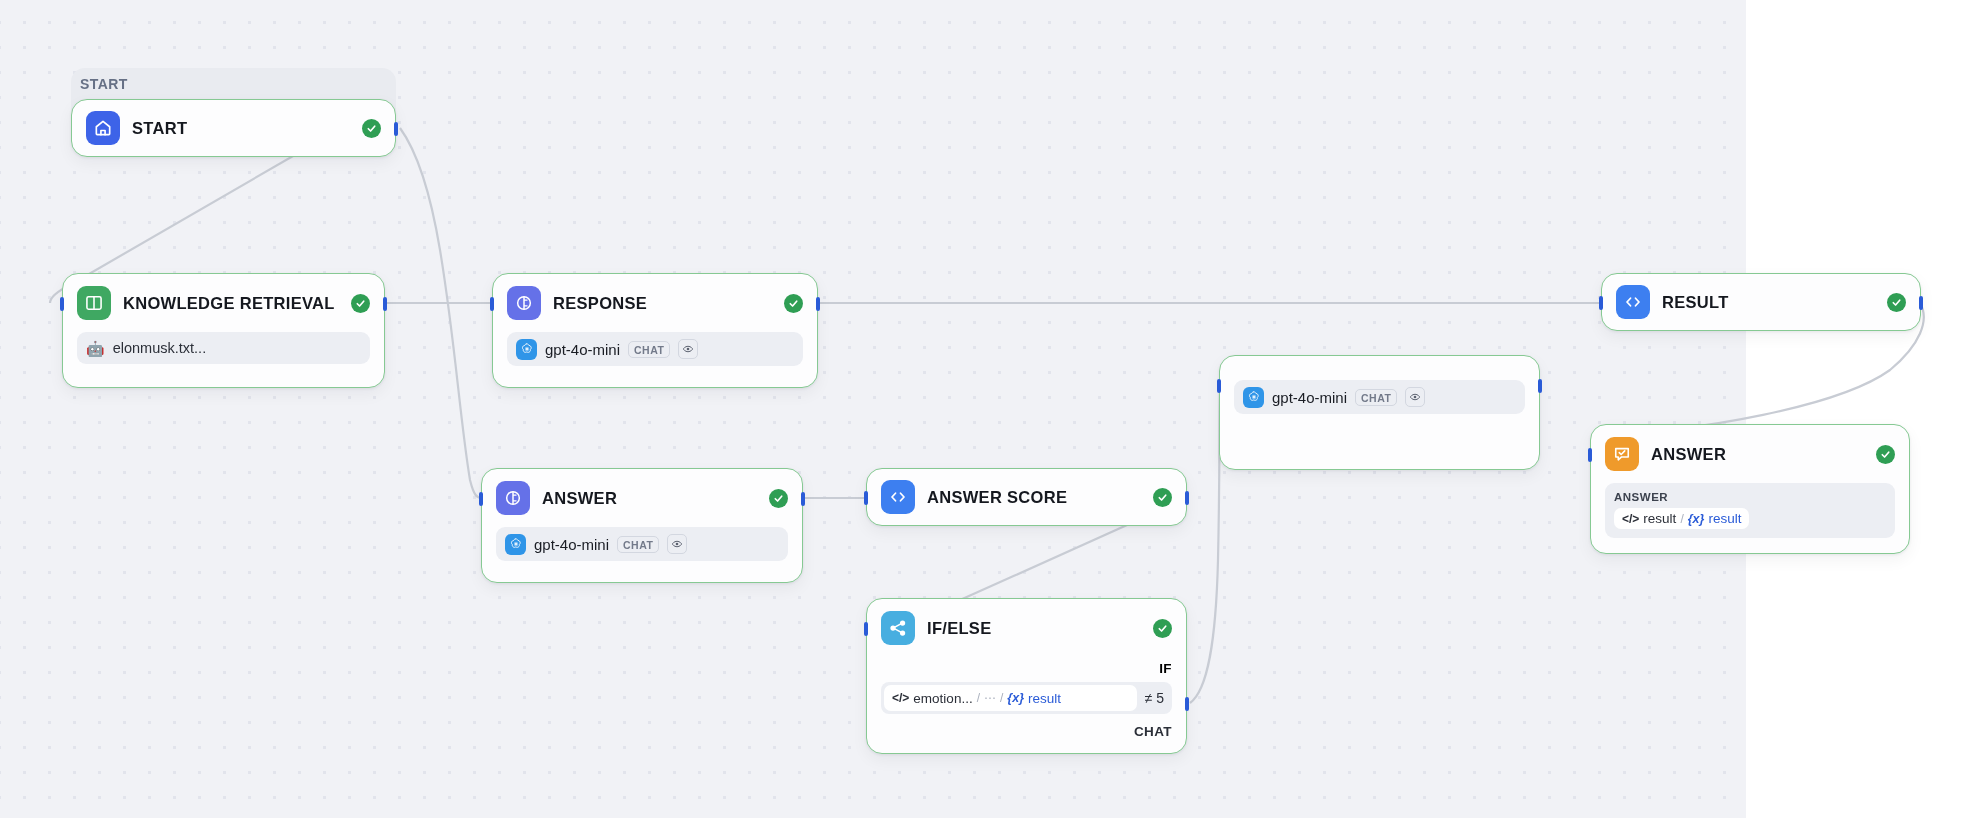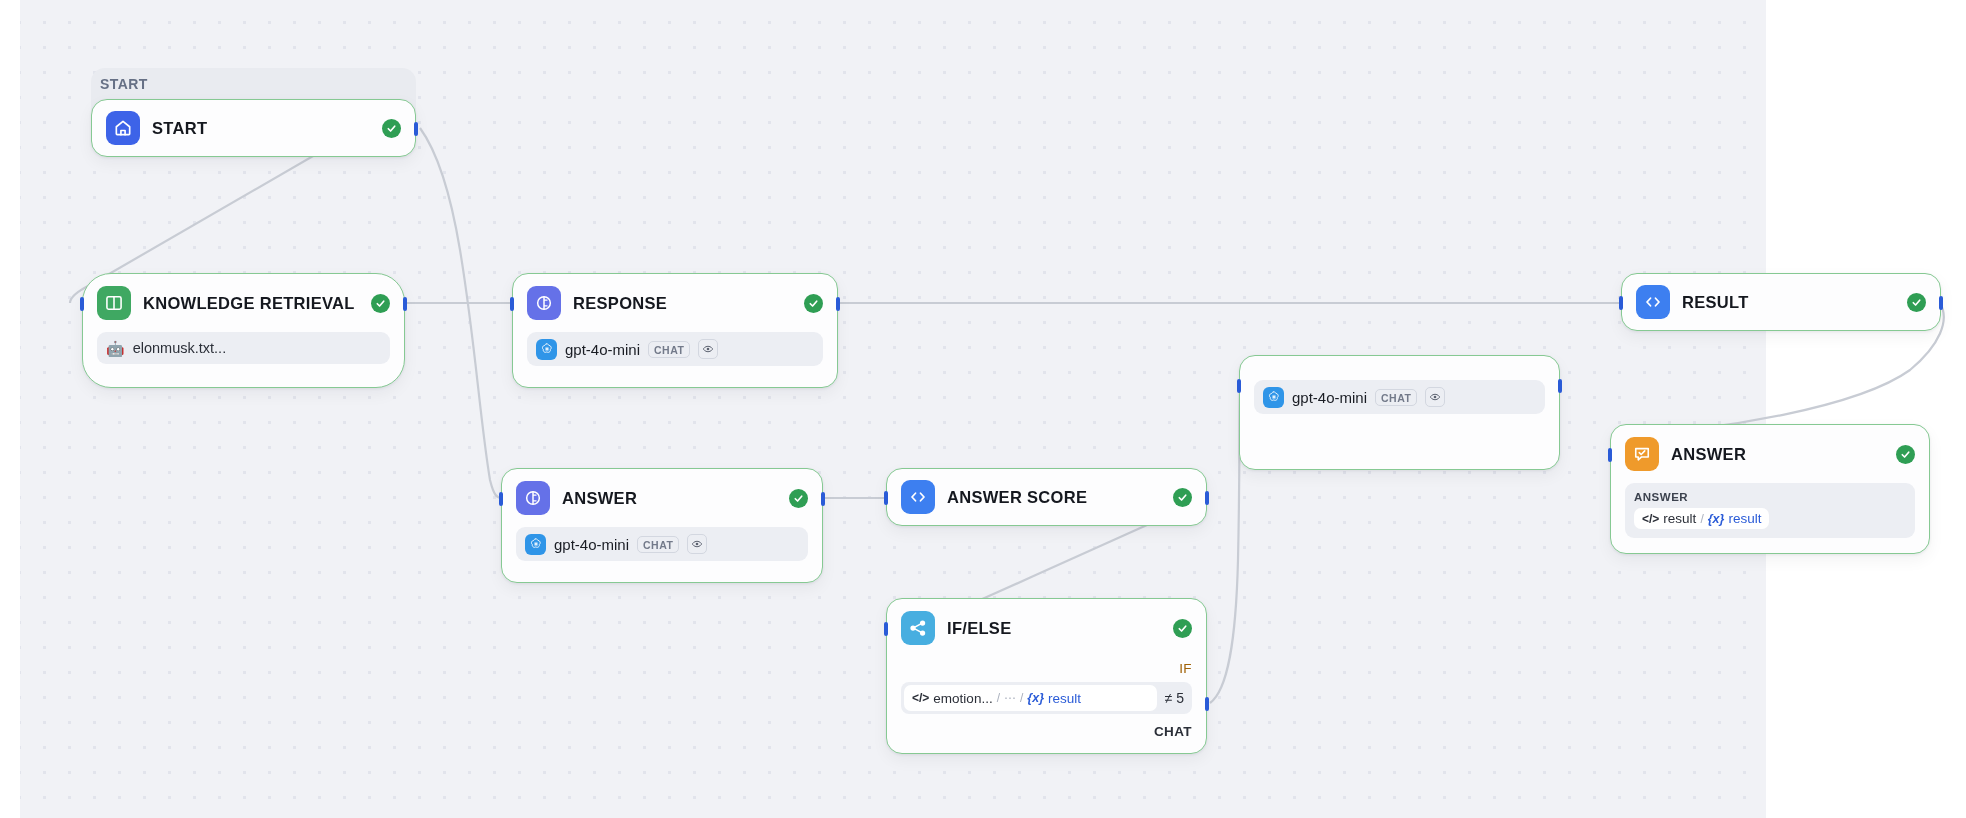--- a/index.html
+++ b/index.html
@@ -8,21 +8,20 @@
     font-family: "Liberation Sans", sans-serif;
     overflow: hidden;
   }
   #canvas {
     position: relative;
     width: 1746px; height: 818px;
     background-color: #f1f2f6;
     background-image: radial-gradient(circle, #e2e4ec 1.6px, transparent 1.7px);
     background-size: 25px 25px;
     background-position: 12px 10px;
-    margin-left: 20px;
   }
   #edges { position: absolute; left: 0; top: 0; width: 1966px; height: 818px; pointer-events: none; }
 
   
   .group-box {
     position: absolute;
     background: #e9ebf0;
     border-radius: 14px;
   }
   .group-label {
@@ -124,22 +123,22 @@
     padding: 0 9px;
     gap: 8px;
   }
   .file-emoji { font-size: 15px; line-height: 1; }
   .file-name { font-size: 14.5px; color: #2b2f38; }
 
   
   .cond-label {
     text-align: right;
     font-size: 13.5px;
-    font-weight: 400;
-    color: #a16207;
+    font-weight: 700;
+    color: #000000;
     letter-spacing: .4px;
     margin-top: 16px;
   }
   .cond-row {
     display: flex;
     align-items: center;
     gap: 8px;
     margin-top: 6px;
     background: #eceef3;
     border-radius: 8px;
@@ -241,21 +240,21 @@
       <span class="node-title">START</span>
       <span class="status-dot">
         <svg viewBox="0 0 24 24" fill="none" stroke="#ffffff" stroke-width="3.6" stroke-linecap="round" stroke-linejoin="round">
             <path d="M5 12.5 10 17.5 19 7"></path>
           </svg>
       </span>
     </div>
     <span class="handle" style="right:-3px; top:22px;"></span>
   </div>
 
-  <div class="node" style="left:62px; top:273px; width:323px; height:115px;border-radius:29px;">
+  <div class="node" style="left:62px; top:273px; width:323px; height:115px;">
     <div class="node-head">
       <span class="node-icon" style="background:#3fa862;">
         <svg viewBox="0 0 24 24" fill="none" stroke="#ffffff" stroke-width="1.9" stroke-linecap="round" stroke-linejoin="round">
           <rect x="3.5" y="4.5" width="17" height="15" rx="2"></rect>
           <path d="M12 5.5v13"></path>
         </svg>
       </span>
       <span class="node-title">KNOWLEDGE RETRIEVAL</span>
       <span class="status-dot">
         <svg viewBox="0 0 24 24" fill="none" stroke="#ffffff" stroke-width="3.6" stroke-linecap="round" stroke-linejoin="round">

